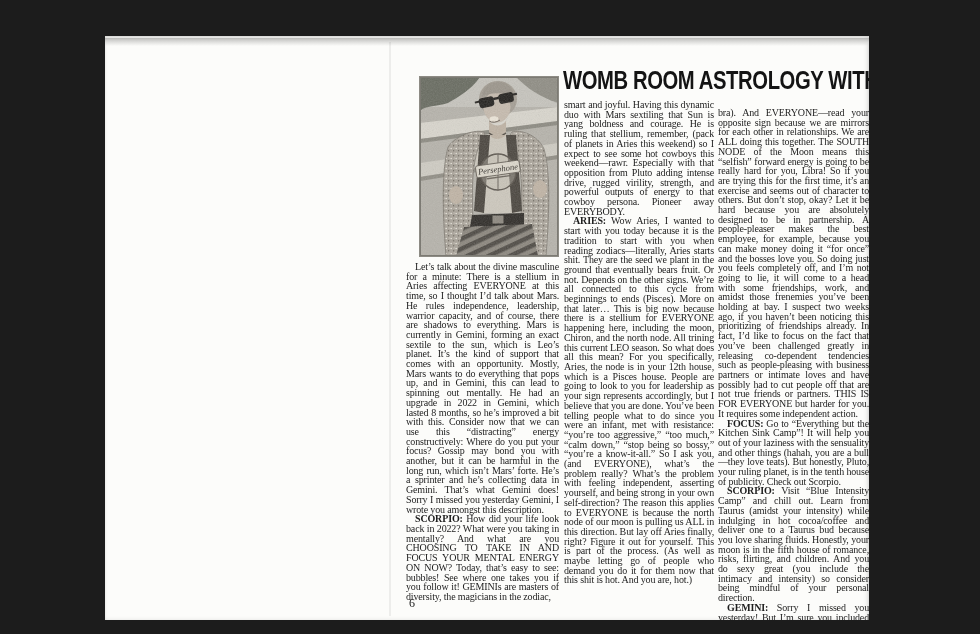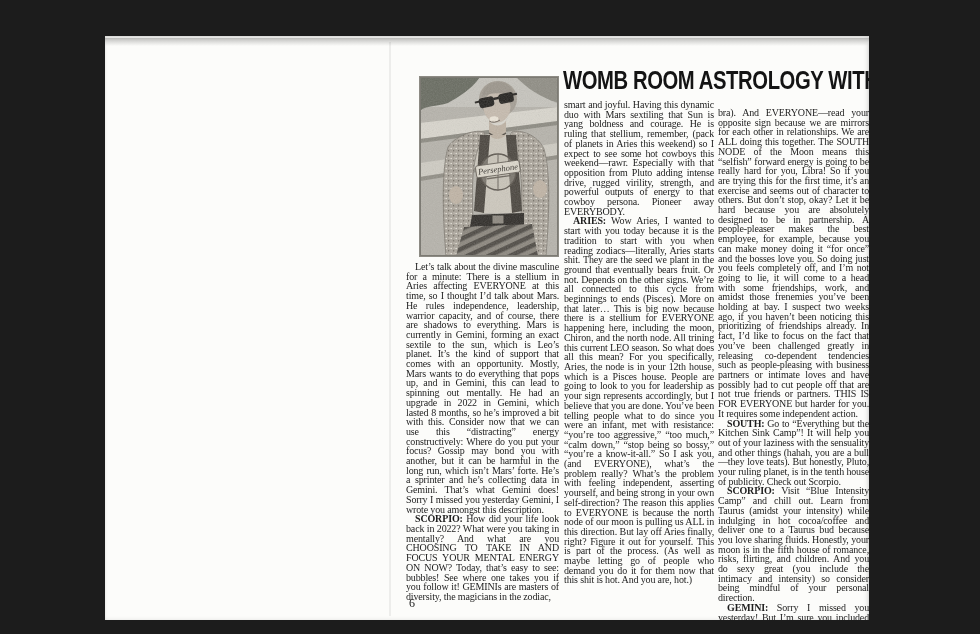--- a/index.html
+++ b/index.html
@@ -154,19 +154,19 @@
     <p class="indent"><span class="lead">SCORPIO:</span><span> How did your life look back in 2022? What were you taking in mentally? And what are you CHOOSING TO TAKE IN AND FOCUS YOUR MENTAL ENERGY ON NOW? Today, that’s easy to see: bubbles! See where one takes you if you follow it! GEMINIs are masters of diversity, the magicians in the zodiac,</span></p>
   </div>
 
   <div class="col col-mid">
     <p><span>smart and joyful. Having this dynamic duo with Mars sextiling that Sun is yang boldness and courage. He is ruling that stellium, remember, (pack of planets in Aries this weekend) so I expect to see some hot cowboys this weekend—rawr. Especially with that opposition from Pluto adding intense drive, rugged virility, strength, and powerful outputs of energy to that cowboy persona. Pioneer away EVERYBODY.</span></p>
     <p class="indent"><span class="lead">ARIES:</span><span> Wow Aries, I wanted to start with you today because it is the tradition to start with you when reading zodiacs—literally, Aries starts shit. They are the seed we plant in the ground that eventually bears fruit. Or not. Depends on the other signs. We’re all connected to this cycle from beginnings to ends (Pisces). More on that later… This is big now because there is a stellium for EVERYONE happening here, including the moon, Chiron, and the north node. All trining this current LEO season. So what does all this mean? For you specifically, Aries, the node is in your 12th house, which is a Pisces house. People are going to look to you for leadership as your sign represents accordingly, but I believe that you are done. You’ve been telling people what to do since you were an infant, met with resistance: “you’re too aggressive,” “too much,” “calm down,” “stop being so bossy,” “you’re a know-it-all.” So I ask you, (and EVERYONE), what’s the problem really? What’s the problem with feeling independent, asserting yourself, and being strong in your own self-direction? The reason this applies to EVERYONE is because the north node of our moon is pulling us ALL in this direction. But lay off Aries finally, right? Figure it out for yourself. This is part of the process. (As well as maybe letting go of people who demand you do it for them now that this shit is hot. And you are, hot.)</span></p>
   </div>
 
   <div class="col col-right">
     <p><span>bra). And EVERYONE—read your opposite sign because we are mirrors for each other in relationships. We are ALL doing this together. The SOUTH NODE of the Moon means this “selfish” forward energy is going to be really hard for you, Libra! So if you are trying this for the first time, it’s an exercise and seems out of character to others. But don’t stop, okay? Let it be hard because you are absolutely designed to be in partnership. A people-pleaser makes the best employee, for example, because you can make money doing it “for once” and the bosses love you. So doing just you feels completely off, and I’m not going to lie, it will come to a head with some friendships, work, and amidst those frenemies you’ve been holding at bay. I suspect two weeks ago, if you haven’t been noticing this prioritizing of friendships already. In fact, I’d like to focus on the fact that you’ve been challenged greatly in releasing co-dependent tendencies such as people-pleasing with business partners or intimate loves and have possibly had to cut people off that are not true friends or partners. THIS IS FOR EVERYONE but harder for you. It requires some independent action.</span></p>
-    <p class="indent"><span class="lead">SOUTH:</span><span> Go to “Everything but the Kitchen Sink Camp”! It will help you out of your laziness with the sensuality and other things (hahah, you are a bull—they love teats). But honestly, Pluto, your ruling planet, is in the tenth house of publicity. Check out Scorpio.</span></p>
+    <p class="indent"><span class="lead">FOCUS:</span><span> Go to “Everything but the Kitchen Sink Camp”! It will help you out of your laziness with the sensuality and other things (hahah, you are a bull—they love teats). But honestly, Pluto, your ruling planet, is in the tenth house of publicity. Check out Scorpio.</span></p>
     <p class="indent"><span class="lead">SCORPIO:</span><span> Visit “Blue Intensity Camp” and chill out. Learn from Taurus (amidst your intensity) while indulging in hot cocoa/coffee and deliver one to a Taurus bud because you love sharing fluids. Honestly, your moon is in the fifth house of romance, risks, flirting, and children. And you do sexy great (you include the intimacy and intensity) so consider being mindful of your personal direction.</span></p>
     <p class="indent"><span class="lead">GEMINI:</span><span> Sorry I missed you yesterday! But I’m sure you included everyone. You’re so quick! At the mo-</span></p>
   </div>
 
   <div class="page-number">6</div>
 </div>
 
 </body></html>

